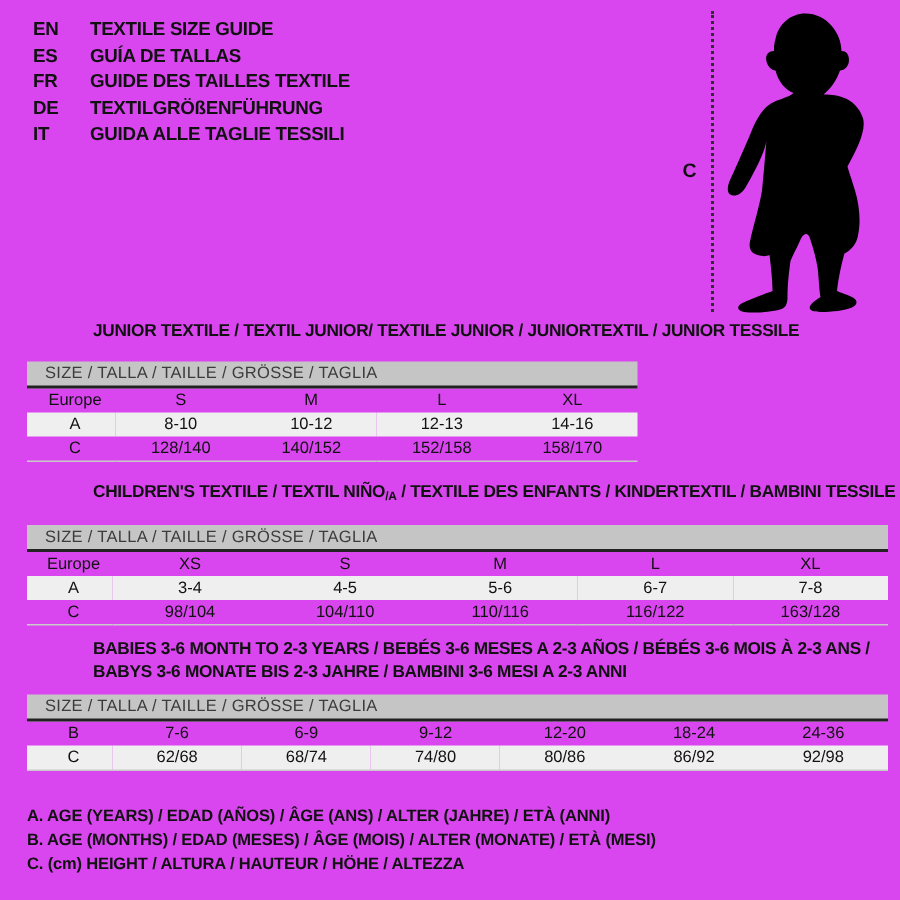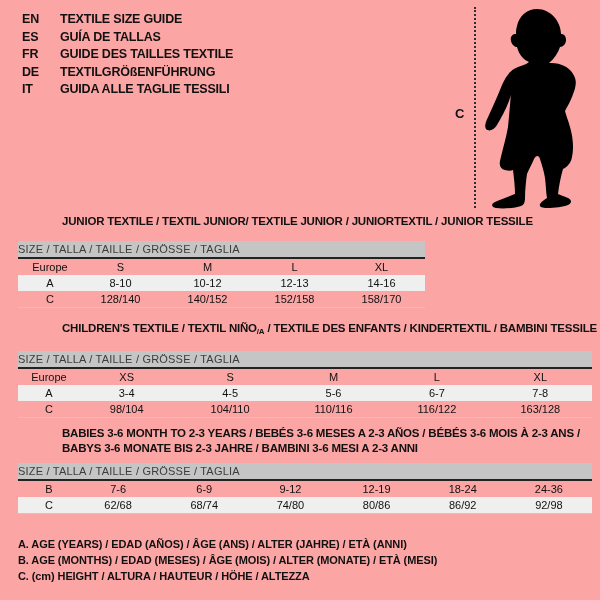--- a/index.html
+++ b/index.html
@@ -1,20 +1,20 @@
 <!DOCTYPE html>
 <html><head>
 <meta charset="utf-8">
 <style>
   html,body{margin:0;padding:0;}
   body{
     width:600px;height:600px;background:#ffffff;color:#111;
     font-family:"Liberation Sans",sans-serif;
   }
-  .page{position:relative;width:600px;height:600px;overflow:hidden;background:#fca5a5;}
+  .page{position:relative;width:600px;height:600px;overflow:hidden;background:#d946ef;}
 
   
   .langs{position:absolute;left:22px;top:11px;}
   .lang-row{display:flex;font-weight:bold;font-size:12.5px;line-height:17.5px;letter-spacing:-0.2px;white-space:nowrap;}
   .lang-code{width:38px;flex:0 0 38px;}
 
   
   .dotline{position:absolute;left:474px;top:7px;height:201px;border-left:2px dotted #2e2e2e;}
   .measure-c{position:absolute;left:455px;top:106px;font-weight:bold;font-size:13px;}
   .baby-svg{position:absolute;left:483px;top:5px;}
@@ -22,21 +22,21 @@
   
   .section{position:absolute;left:18px;}
   .sec1{top:214px;width:407px;}
   .sec2{top:321px;width:574px;}
   .sec3{top:426px;width:574px;}
   .tbl-title{font-weight:bold;font-size:11.5px;line-height:15px;letter-spacing:-0.2px;white-space:nowrap;margin-bottom:12px;margin-left:44px;}
   .sec3 .tbl-title{margin-bottom:7px;}
   .sub{font-size:8px;vertical-align:-2px;}
   .size-bar{
     background:#c5c5c5;color:#3c3c3c;font-size:11px;height:16px;line-height:16px;
-    padding-left:0;letter-spacing:0.2px;border-bottom:2px solid #222;white-space:nowrap;
+    padding-left:12px;letter-spacing:0.2px;border-bottom:2px solid #222;white-space:nowrap;
   }
   table{width:100%;border-collapse:collapse;table-layout:fixed;border-bottom:1px solid #c9c9c9;}
   td{font-size:11px;height:16px;padding:0;text-align:center;white-space:nowrap;}
   td.lbl{text-align:center;padding-left:5px;}
   .c4 td.lbl{width:54px;}
   .c5 td.lbl{width:52px;}
   .c6 td.lbl{width:52px;}
   tr.stripe{background:#efefef;}
 
   
@@ -156,21 +156,21 @@
       <div>BABYS 3-6 MONATE BIS 2-3 JAHRE / BAMBINI 3-6 MESI A 2-3 ANNI</div>
     </div>
     <div class="size-bar">SIZE / TALLA / TAILLE / GRÖSSE / TAGLIA</div>
     <table class="c6">
       <tbody>
           <tr>
         <td class="lbl">B</td>
         <td>7-6</td>
         <td>6-9</td>
         <td>9-12</td>
-        <td>12-19</td>
+        <td>12-20</td>
         <td>18-24</td>
         <td>24-36</td>
       </tr>
       <tr class="stripe">
         <td class="lbl">C</td>
         <td>62/68</td>
         <td>68/74</td>
         <td>74/80</td>
         <td>80/86</td>
         <td>86/92</td>

